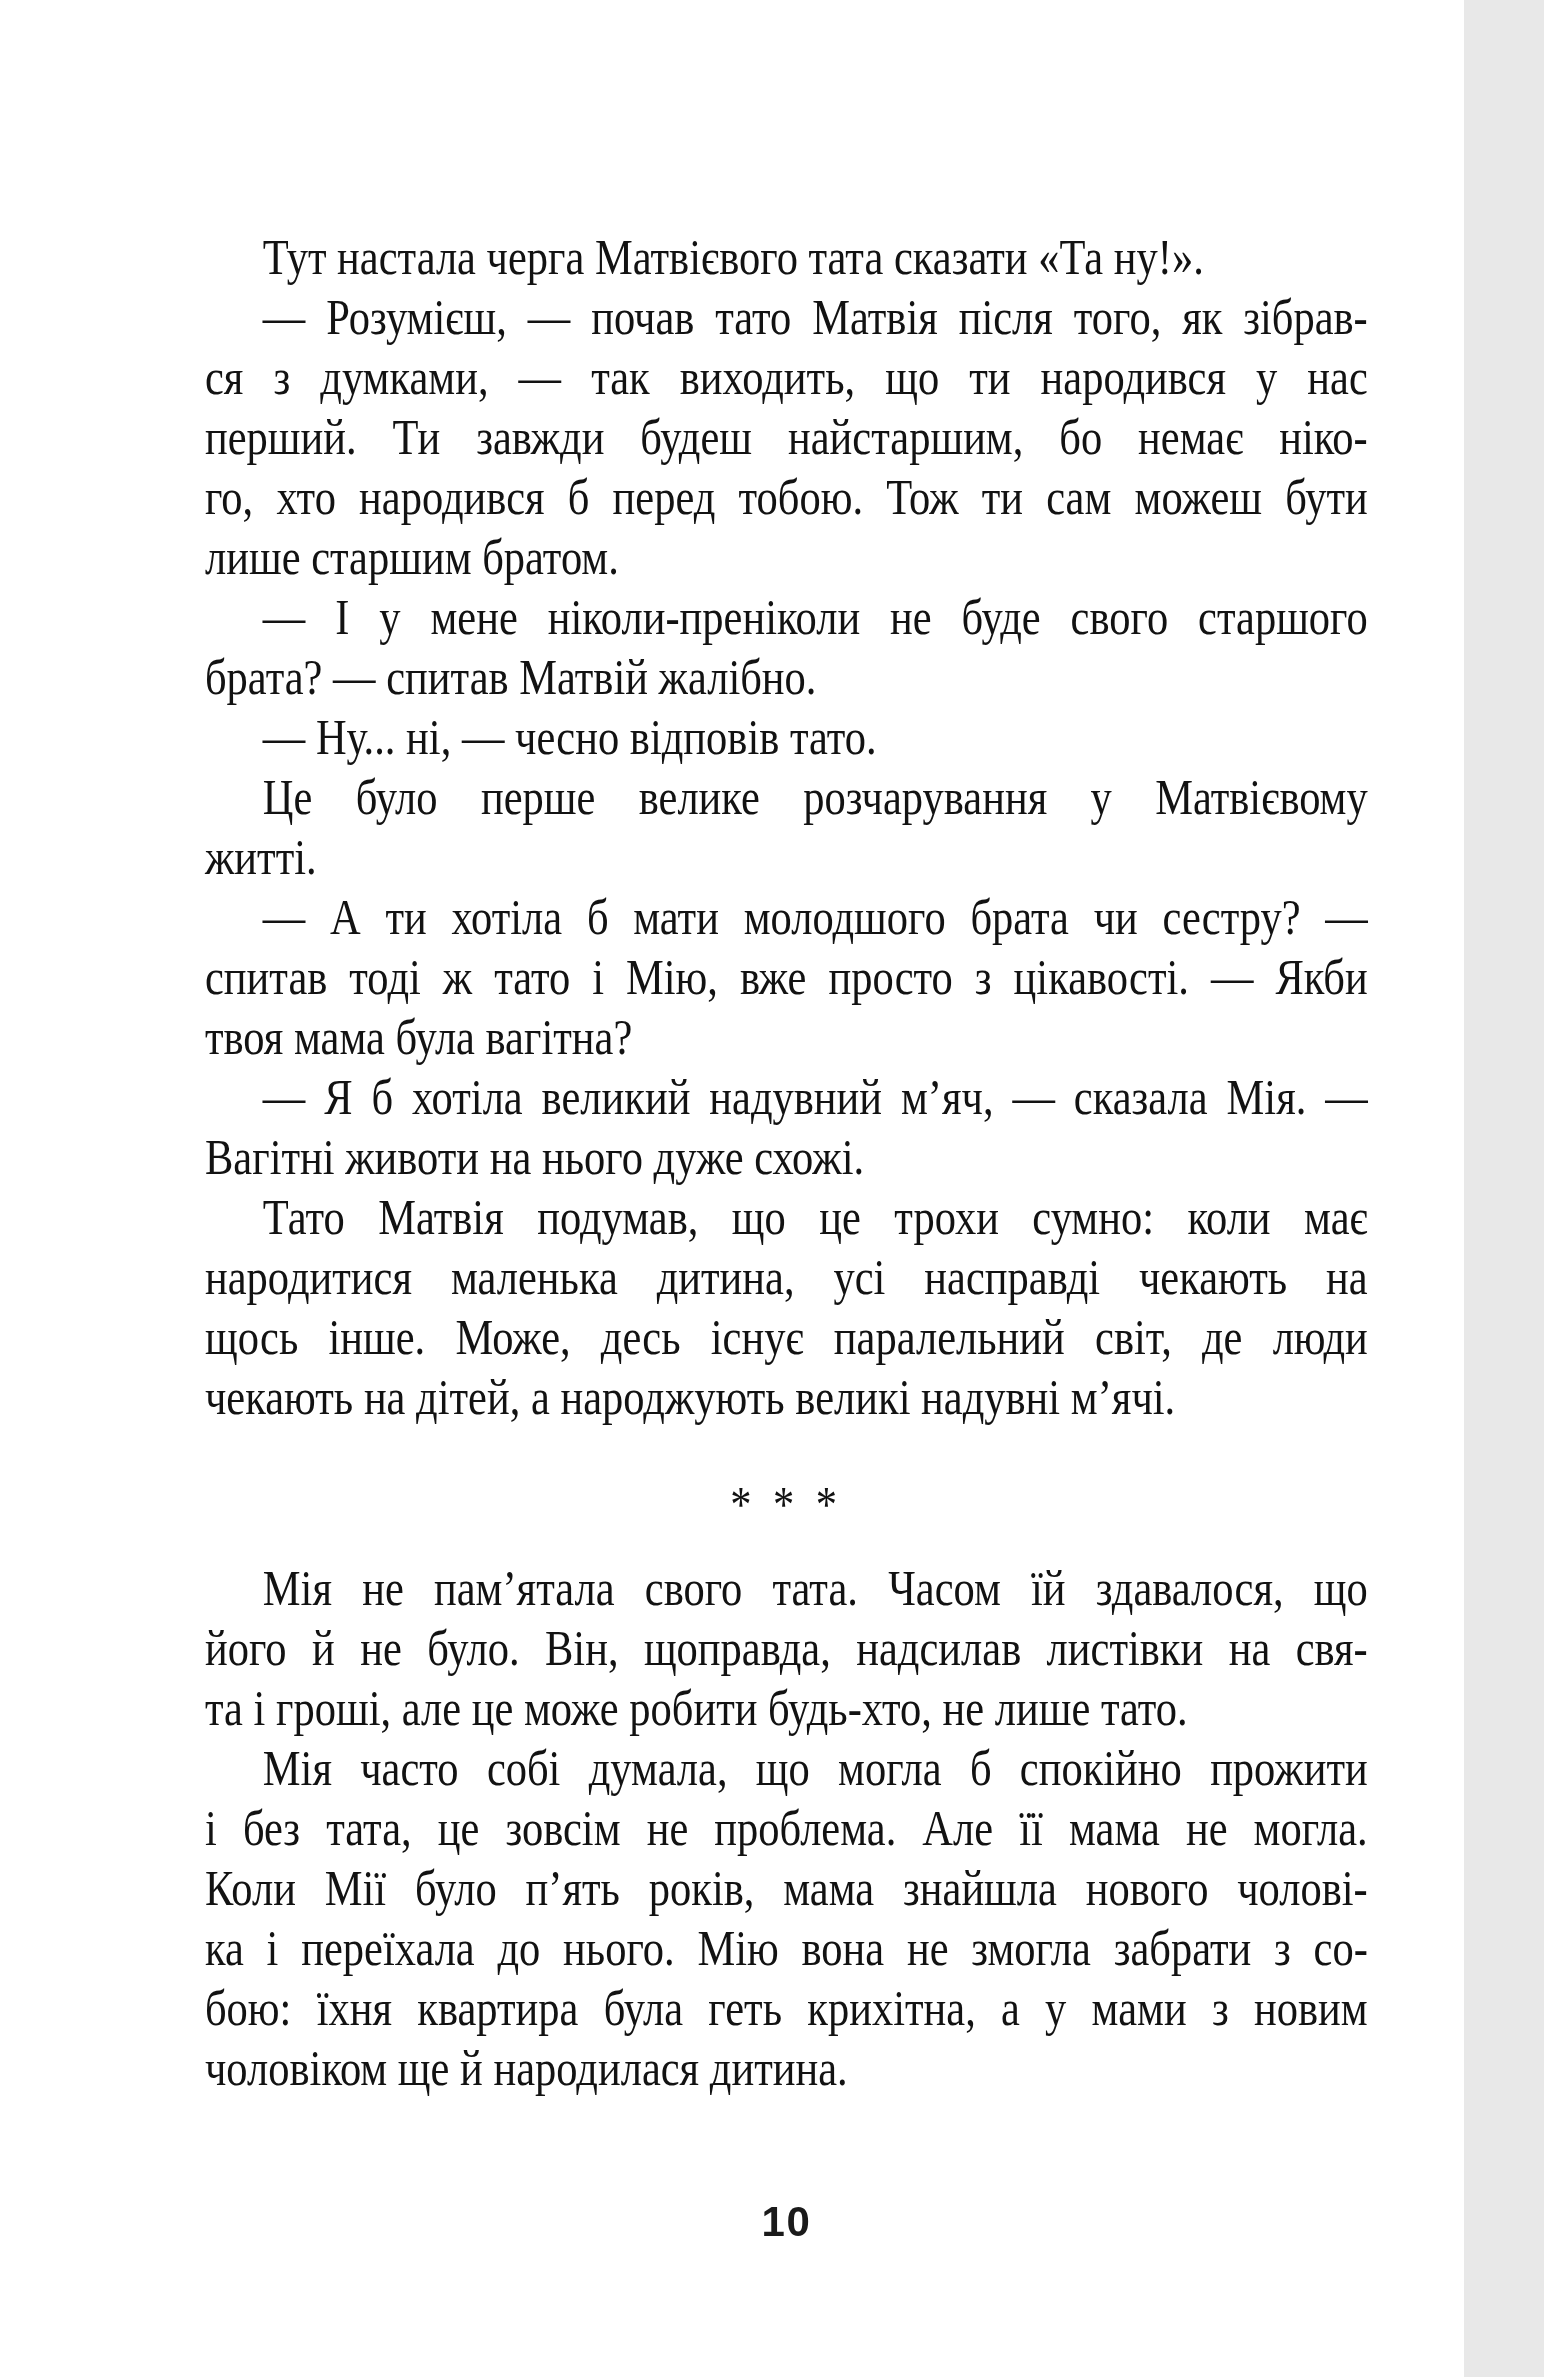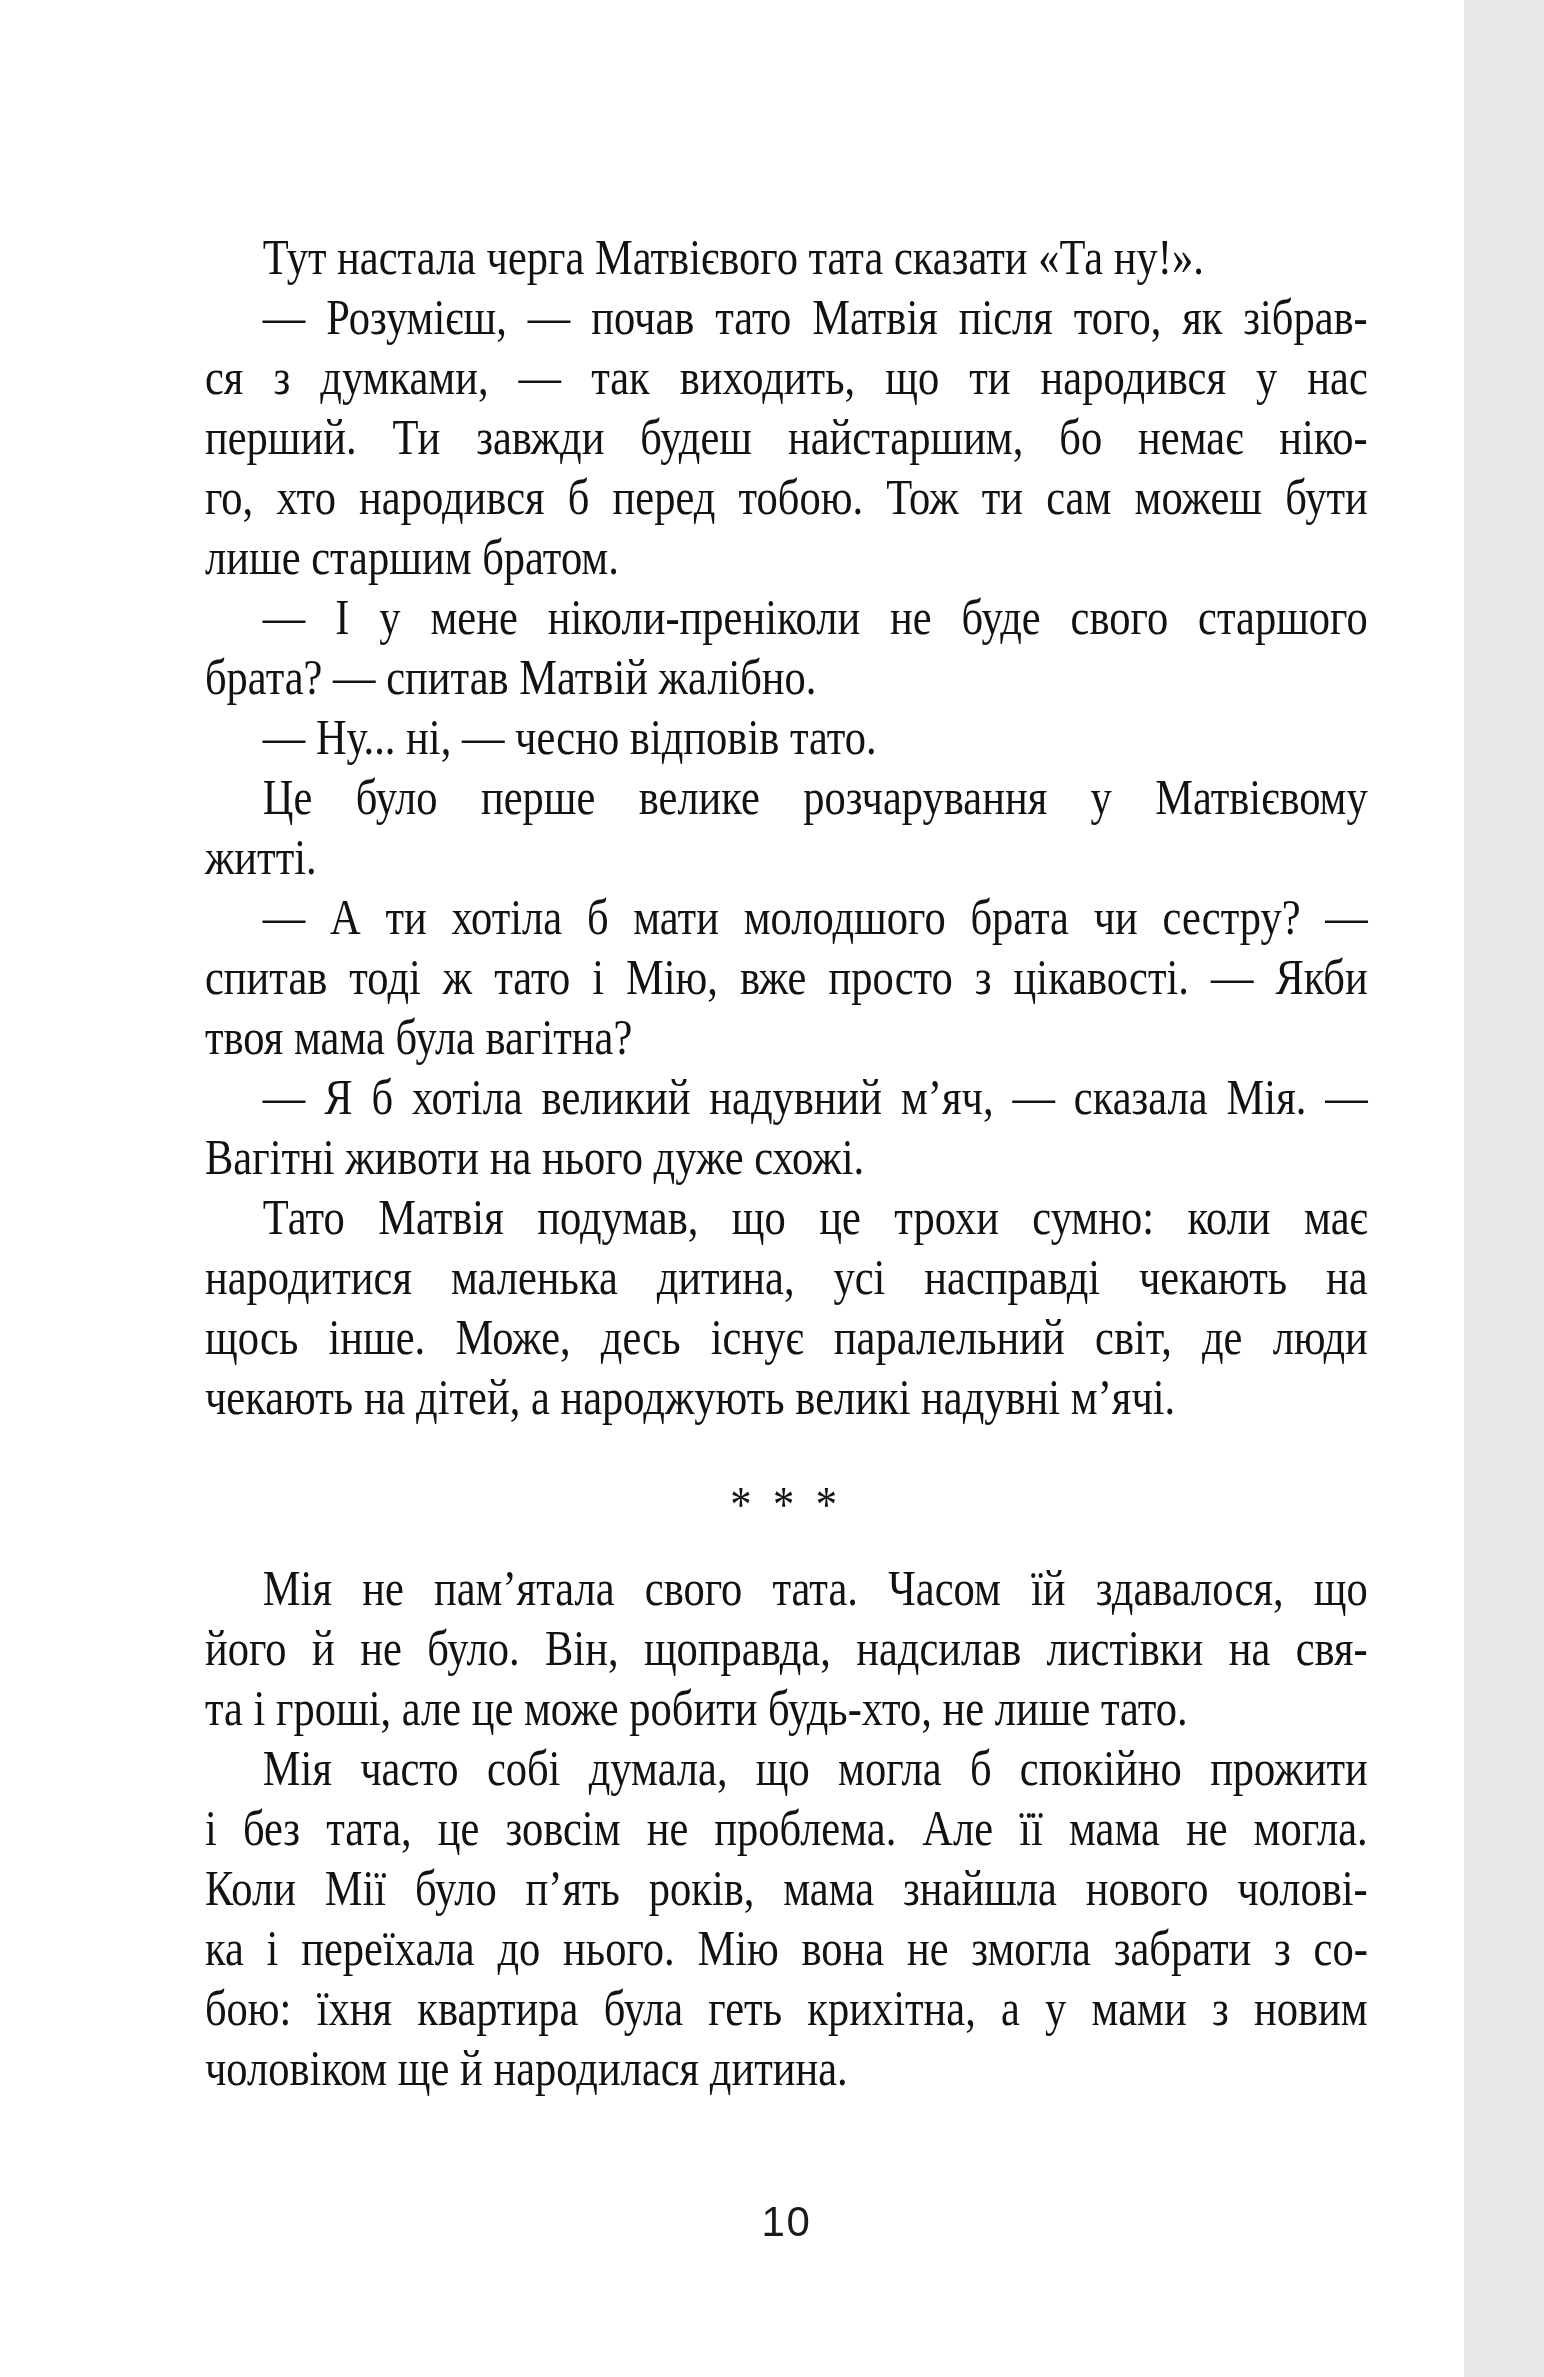--- a/index.html
+++ b/index.html
@@ -35,21 +35,21 @@
     letter-spacing:6.4px;
     line-height:60px;
   }
   .page-number {
     position:absolute;
     top:2201px;
     left:205px;
     width:1163px;
     text-align:center;
     font-family:"Liberation Sans","DejaVu Sans",sans-serif;
-    font-weight:400;
+    font-weight:700;
     font-size:42px;
     line-height:1;
     letter-spacing:1.6px;
     color:#1a1a1a;
   }
 </style>
 </head>
 <body>
 
 <div class="page">

